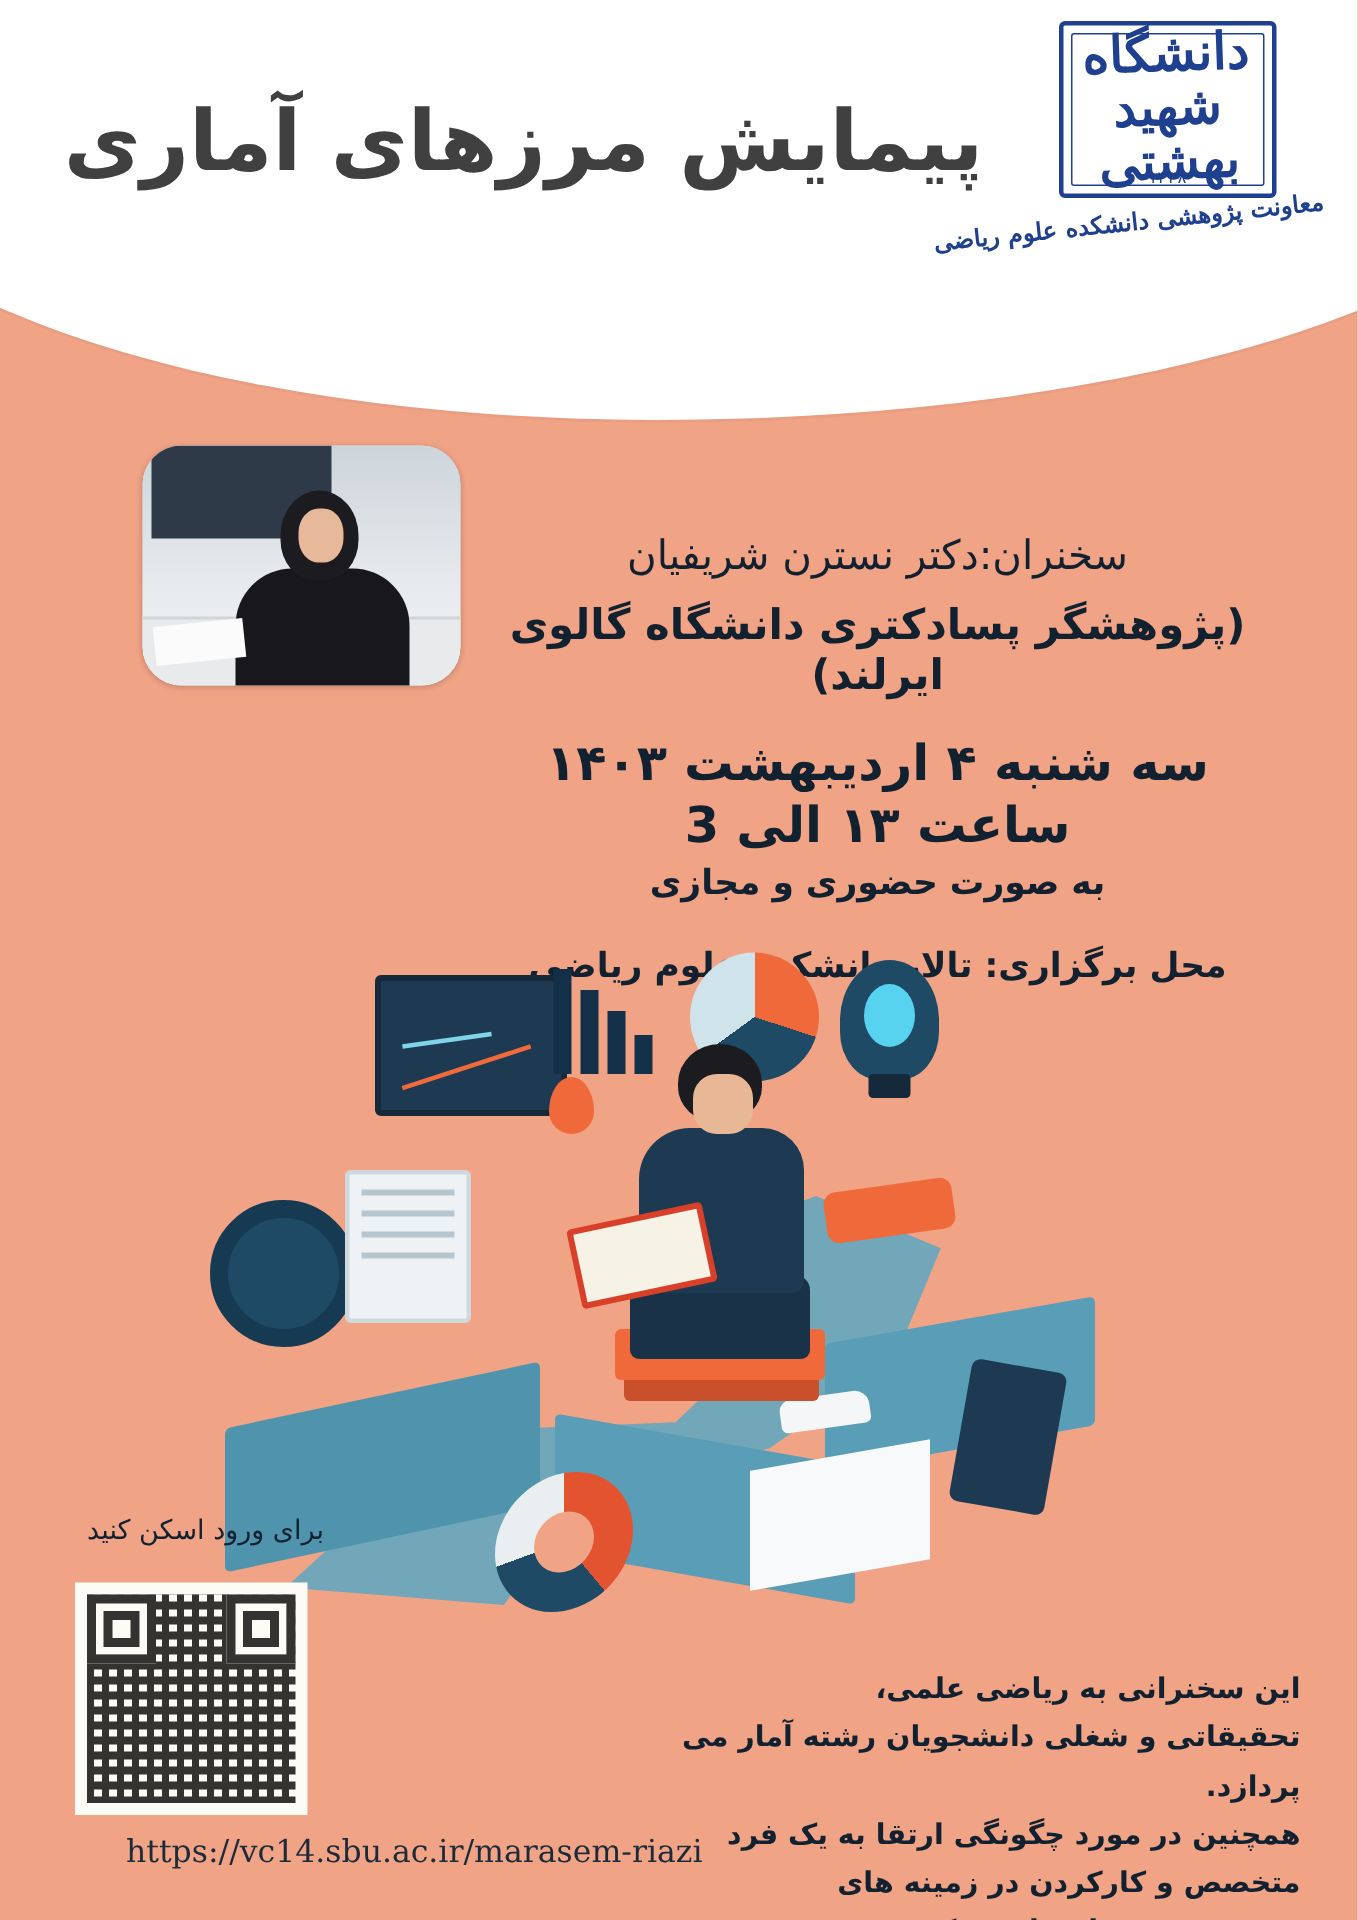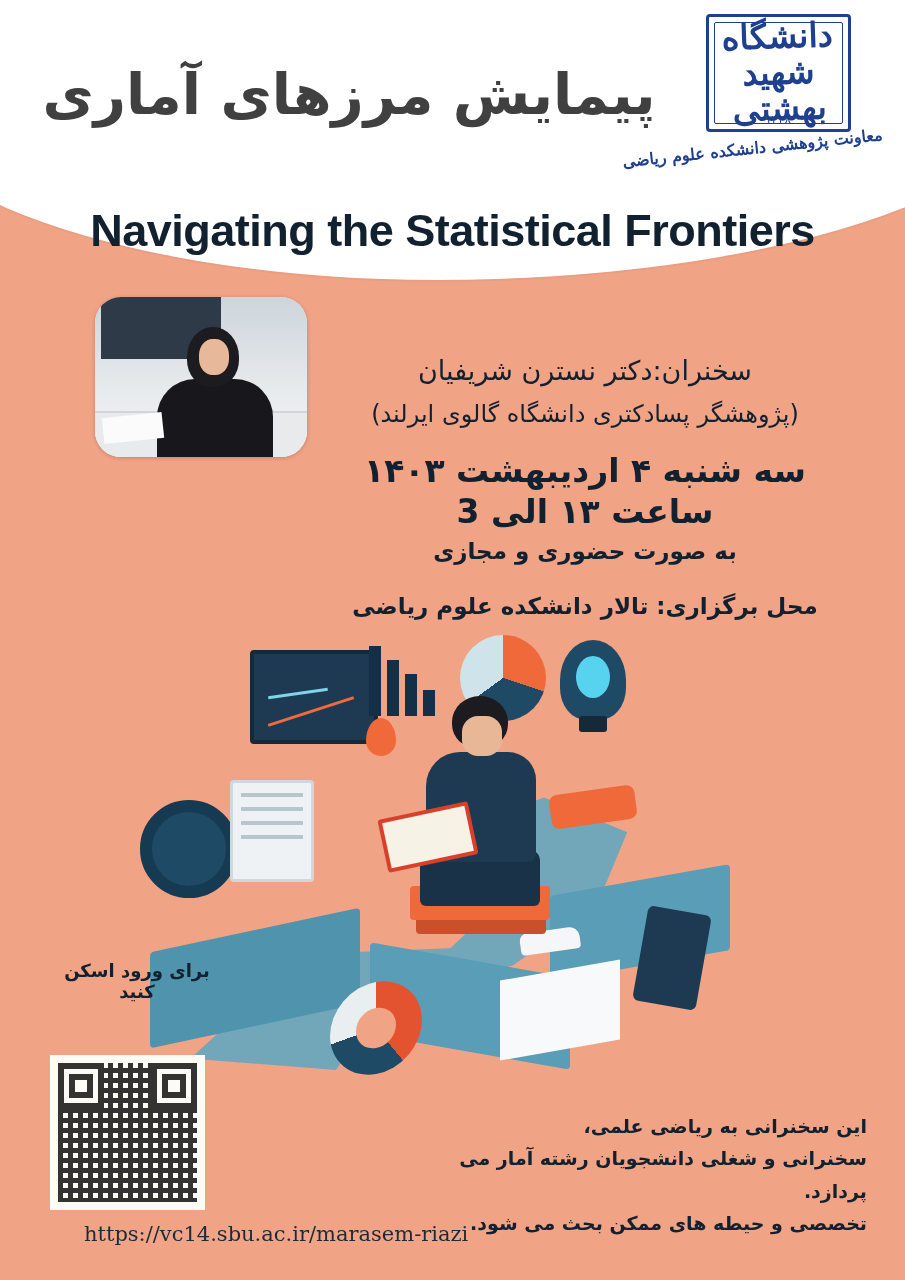--- a/index.html
+++ b/index.html
@@ -205,22 +205,22 @@
     text-align: center;
     color: #12212f;
     font-family: "DejaVu Sans", sans-serif;
   }
   .info .speaker {
     font-size: 27px;
     font-weight: normal;
   }
   .info .affiliation {
     margin-top: 14px;
-    font-size: 24px;
-    font-weight: normal;
+    font-size: 28px;
+    font-weight: bold;
   }
   .info .datetime {
     margin-top: 22px;
     font-size: 33px;
     font-weight: bold;
     line-height: 1.25;
   }
   .info .venue {
     margin-top: 22px;
     font-size: 23px;
@@ -418,25 +418,25 @@
     top: 340px;
     width: 120px;
     height: 80px;
     background: #f7f9fa;
     transform: skewY(-10deg);
   }
   
   .qr-label {
     position: absolute;
     left: 52px;
-    top: 960px;
+    top: 1010px;
     width: 170px;
     text-align: center;
     font-size: 18px;
-    font-weight: bold;
+    font-weight: normal;
     color: #12212f;
     font-family: "DejaVu Sans", sans-serif;
   }
   .qr-box {
     position: absolute;
     left: 50px;
     top: 1055px;
     width: 155px;
     height: 155px;
     background: #fdfbf5;
@@ -497,21 +497,20 @@
   <div class="logo">
     <div class="logo-mark">
       <div class="frame"></div>
       <div class="logo-script">دانشگاه شهید بهشتی</div>
       <div class="logo-year">۱۳۳۸</div>
     </div>
     <div class="logo-caption">معاونت پژوهشی دانشکده علوم ریاضی</div>
   </div>
 
   <div class="title-fa">پیمایش مرزهای آماری</div>
-  <div class="title-en">Navigating the Statistical Frontiers</div>
 
   <div class="speaker-photo">
     <div class="ph-wall"></div>
     <div class="ph-board"></div>
     <div class="ph-desk"></div>
     <div class="ph-body"></div>
     <div class="ph-head"></div>
     <div class="ph-face"></div>
     <div class="ph-paper"></div>
   </div>
@@ -576,17 +575,18 @@
   </div>
 
   <div class="qr-label">برای ورود اسکن کنید</div>
   <div class="qr-box">
     <div class="grid"></div>
   </div>
   <div class="url">https://vc14.sbu.ac.ir/marasem-riazi</div>
 
   <div class="abstract">
     <div>این سخنرانی به ریاضی علمی،</div>
-    <div>سخنرانی و شغلی دانشجویان رشته آمار می پردازد.</div>
+    <div>تحقیقاتی و شغلی دانشجویان رشته آمار می پردازد.</div>
+    <div>همچنین در مورد چگونگی ارتقا به یک فرد متخصص و کارکردن در زمینه های</div>
     <div>تخصصی و حیطه های ممکن بحث می شود.</div>
   </div>
 
 </div>
 
 </body></html>

